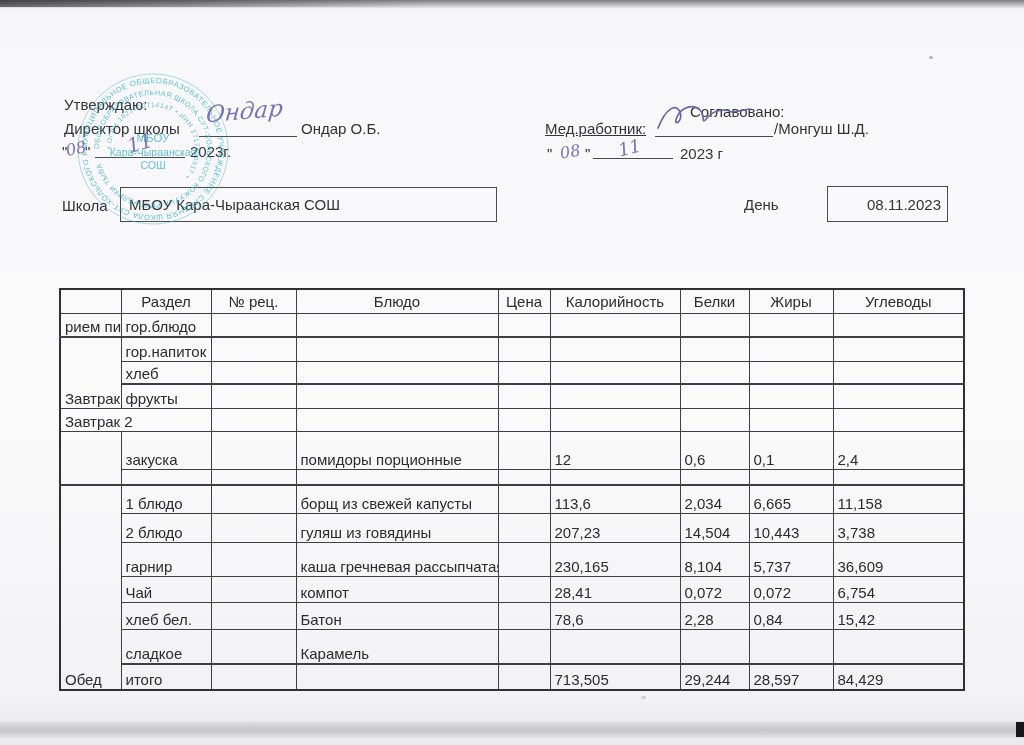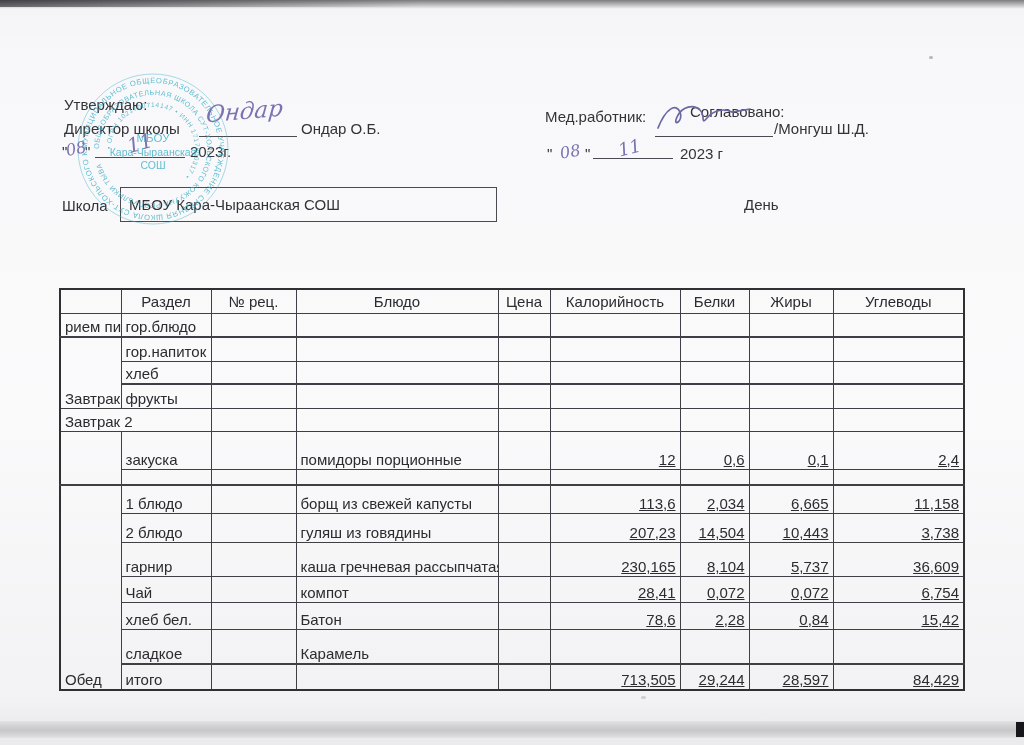--- a/index.html
+++ b/index.html
@@ -37,21 +37,21 @@
   .cline2{font-size:10.5px;}
   
   table.menu{border-collapse:collapse;table-layout:fixed;width:904px;
         font-size:15px;color:#2b2b30;background:transparent;margin-top:36px;}
   table.menu td,table.menu th{border:1.3px solid #3f3f45;padding:1px 4px;
         vertical-align:bottom;overflow:hidden;white-space:nowrap;font-weight:normal;}
   table.menu{border:2.2px solid #2f2f34;}
   table.menu th{text-align:center;vertical-align:middle;}
   td.sec{vertical-align:top;padding:1px 2px;}
   td.clip{padding:1px 1px;}
-  td.num{text-align:right;text-decoration:underline;}
+  td.num{}
   td.wrap{white-space:normal;line-height:16px;}
   td.wrap span{display:inline-block;max-width:152px;}
   tr.bt td{border-top-width:2.2px;}
 </style>
 </head>
 <body>
 
 <div class="scan">
 
   <div class="abs shadow-top"></div>
@@ -83,38 +83,41 @@
   <div class="abs hand sig-text" style="left:206px;top:98px;z-index:4;">Ондар</div>
   <div class="abs t15" style="left:301px;top:120px;">Ондар О.Б.</div>
   <div class="abs t15" style="left:62px;top:143px;">"</div>
   <div class="abs hand hd" style="left:66px;top:139px;transform:rotate(-12deg);z-index:4;">08</div>
   <div class="abs t15" style="left:85px;top:143px;">"</div>
   <div class="abs uline" style="left:95px;top:143px;width:90px;height:14px;"></div>
   <div class="abs hand" style="left:127px;top:131px;font-size:20px;transform:rotate(-16deg);z-index:4;">11</div>
   <div class="abs t15" style="left:190px;top:143px;">2023г.</div>
 
   <div class="abs t15" style="left:690px;top:103px;">Соглавовано:</div>
-  <div class="abs t15" style="left:545px;top:108px;">Мед.работник:</div>
+  <div class="abs t15" style="left:545px;top:120px;text-decoration:underline;">Мед.работник:</div>
   <div class="abs uline" style="left:655px;top:120px;width:118px;height:16px;"></div>
   <svg class="abs" style="left:650px;top:100px;z-index:4;" width="110" height="36" viewBox="0 0 110 36">
     <path d="M8,28 C16,8 26,3 30,12 C34,21 22,28 27,17 C32,6 44,4 50,10 C56,16 50,26 57,18 C64,10 74,8 82,12 L100,9" fill="none" stroke="#6b68a0" stroke-width="1.7" stroke-linecap="round"></path>
   </svg>
   <div class="abs t15" style="left:774px;top:120px;text-align:center;">/Монгуш Ш.Д.</div>
   <div class="abs t15" style="left:547px;top:145px;">"</div>
   <div class="abs hand hd" style="left:560px;top:142px;transform:rotate(-10deg);">08</div>
   <div class="abs t15" style="left:585px;top:145px;">"</div>
   <div class="abs uline" style="left:593px;top:145px;width:80px;height:13px;"></div>
   <div class="abs hand" style="left:618px;top:137px;font-size:18px;transform:rotate(-14deg);">11</div>
   <div class="abs t15" style="left:680px;top:145px;">2023 г</div>
 
   <div class="abs t15" style="left:62px;top:197px;">Школа</div>
   <div class="abs fbox" style="left:120px;top:187px;width:375px;height:33px;">
     <div class="t15" style="padding:8px 0 0 8px;">МБОУ Кара-Чыраанская СОШ</div>
   </div>
   <div class="abs t15" style="left:744px;top:196px;">День</div>
+  <div class="abs fbox" style="left:827px;top:186px;width:119px;height:34px;">
+    <div class="t15" style="padding:9px 6px 0 0;text-align:right;">08.11.2023</div>
+  </div>
 
   <table class="menu abs" style="left:59px;top:252px;">
     <colgroup>
       <col style="width:61px">
         <col style="width:90px">
         <col style="width:85px">
       <col style="width:202px">
         <col style="width:52px">
         <col style="width:130px">
       <col style="width:69px">

